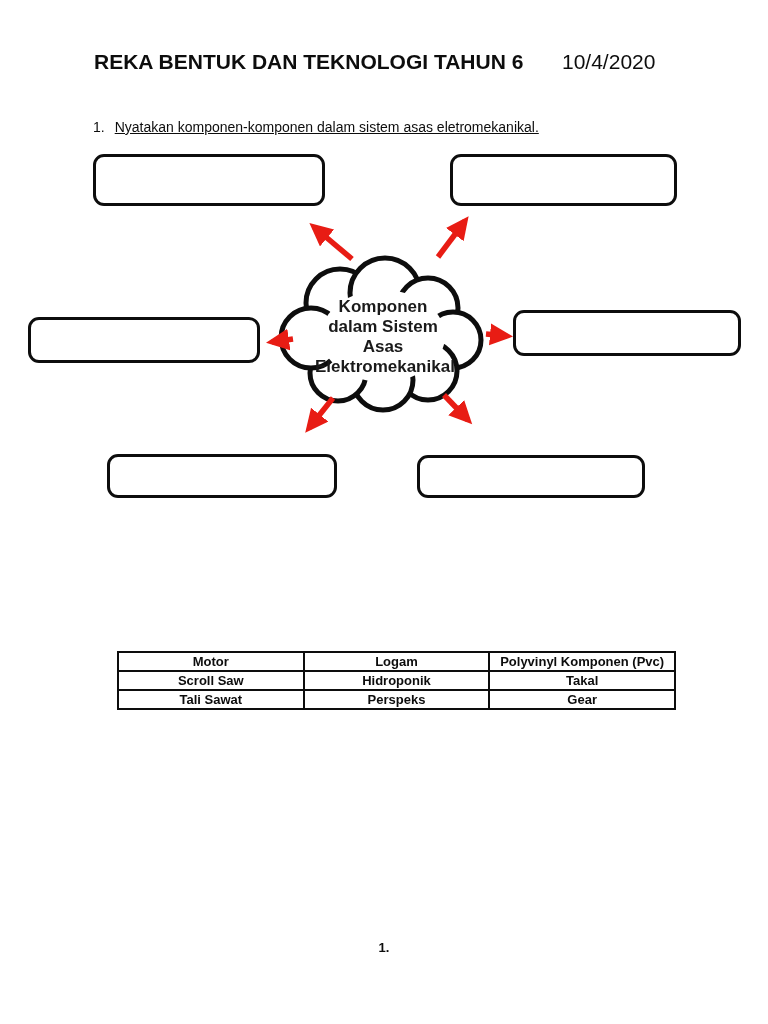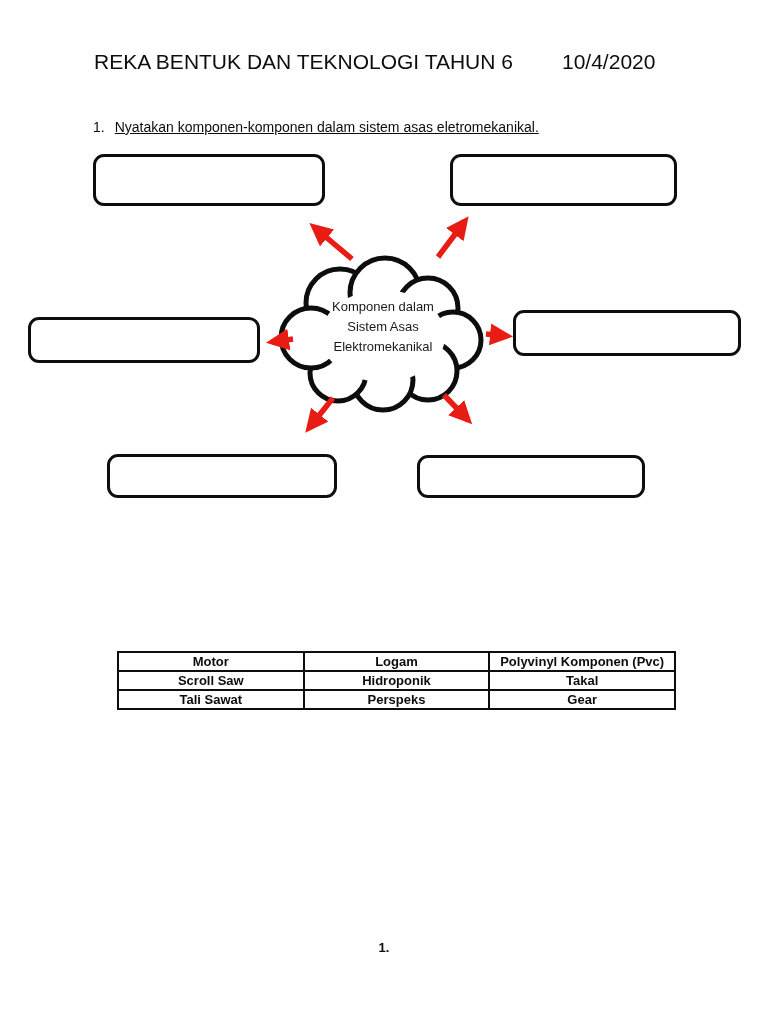--- a/index.html
+++ b/index.html
@@ -9,21 +9,21 @@
     height: 1024px;
     background: #ffffff;
     font-family: "Liberation Sans", sans-serif;
     color: #0d0d0d;
     overflow: hidden;
   }
   .header-title {
     position: absolute;
     left: 94px; top: 50px;
     font-size: 21px;
-    font-weight: 400;
+    font-weight: 700;
     letter-spacing: 0px;
     white-space: nowrap;
   }
   .header-date {
     position: absolute;
     left: 562px; top: 50px;
     font-size: 21px;
     font-weight: 400;
     white-space: nowrap;
   }
@@ -56,22 +56,22 @@
   .diagram-svg {
     position: absolute; left: 0; top: 0;
     width: 768px; height: 1024px;
     pointer-events: none;
   }
   .cloud-label {
     position: absolute;
     left: 315px; top: 297px;
     width: 136px;
     text-align: center;
-    font-size: 13px;
-    font-weight: 400;
+    font-size: 17px;
+    font-weight: 700;
     line-height: 20px;
     color: #1a1a1a;
   }
 
   .word-bank {
     position: absolute;
     left: 117px; top: 651px;
     width: 559px;
     border-collapse: collapse;
     table-layout: fixed;

